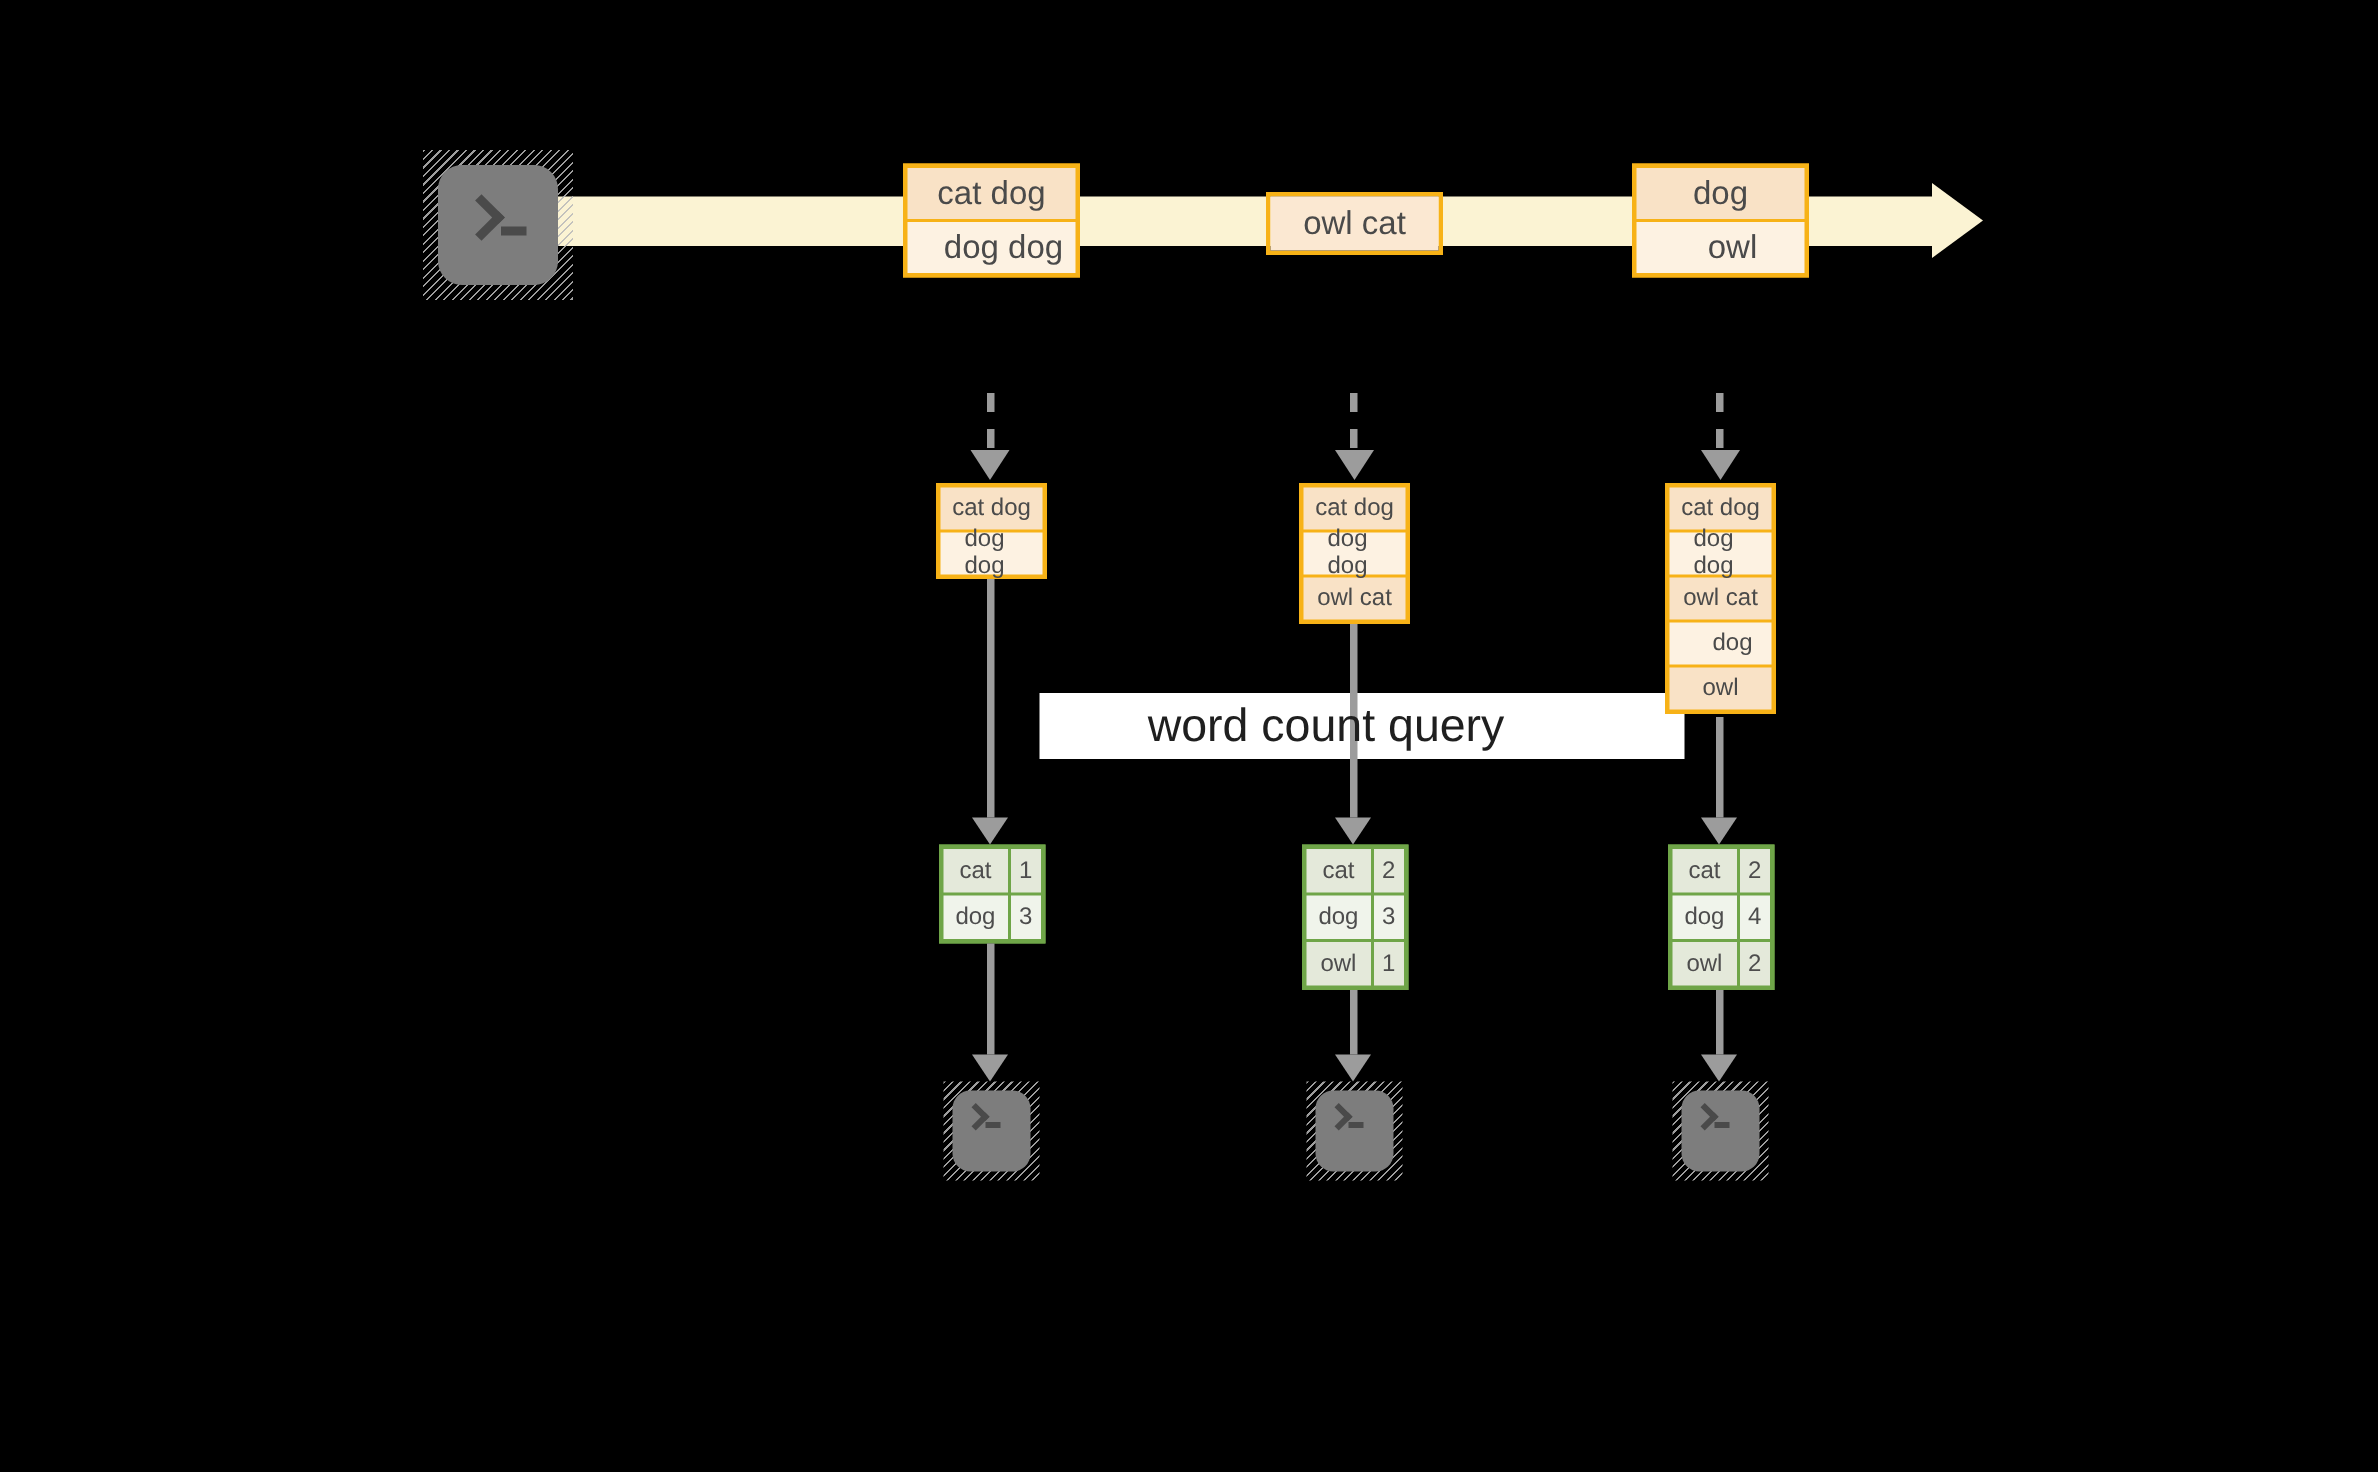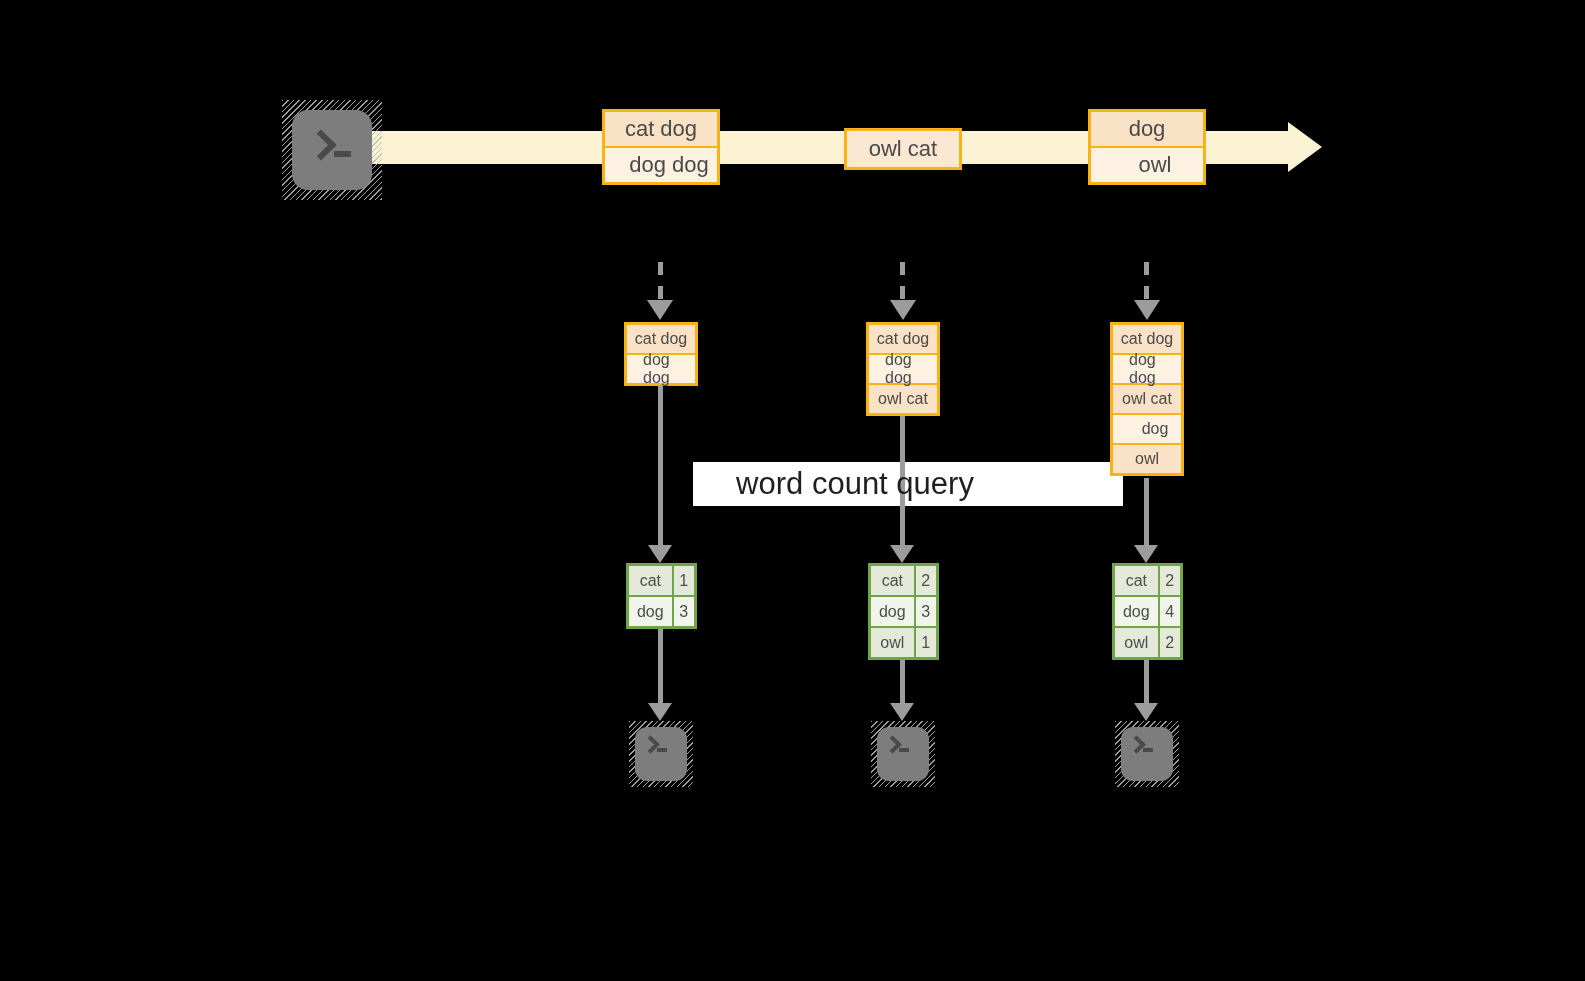--- a/index.html
+++ b/index.html
@@ -36,21 +36,21 @@
   
   .vline{position:absolute;width:5px;background:var(--arrow-gray);z-index:2;}
   .dashline{position:absolute;width:5px;z-index:2;
     background:repeating-linear-gradient(180deg,var(--arrow-gray) 0 13px,rgba(0,0,0,0) 13px 24px);}
   .ahead{position:absolute;width:0;height:0;z-index:2;
     border-left:13px solid transparent;border-right:13px solid transparent;border-top:20px solid var(--arrow-gray);}
   .ahead.sm{border-left-width:12px;border-right-width:12px;border-top-width:18px;}
 
   
   .qband{position:absolute;left:693px;top:462px;width:430px;height:44px;background:var(--query-bg);z-index:1;}
-  .qlabel{position:absolute;left:678px;top:462px;width:354px;height:44px;line-height:44px;text-align:center;
+  .qlabel{position:absolute;left:707px;top:462px;width:354px;height:44px;line-height:44px;text-align:center;
           font-size:31px;color:var(--query-text);z-index:3;}
 
   
   .gtable{position:absolute;box-sizing:border-box;background:var(--green);border:3px solid var(--green);}
   .grow{display:flex;height:29px;margin-top:2px;}
   .grow:first-child{margin-top:0;}
   .gcell{display:flex;align-items:center;justify-content:center;font-size:16px;color:var(--table-text);}
   .gcell.word{width:48px;}
   .gcell.count{width:23px;margin-left:2px;}
   .grow.dark .gcell{background:var(--green-dark);}

